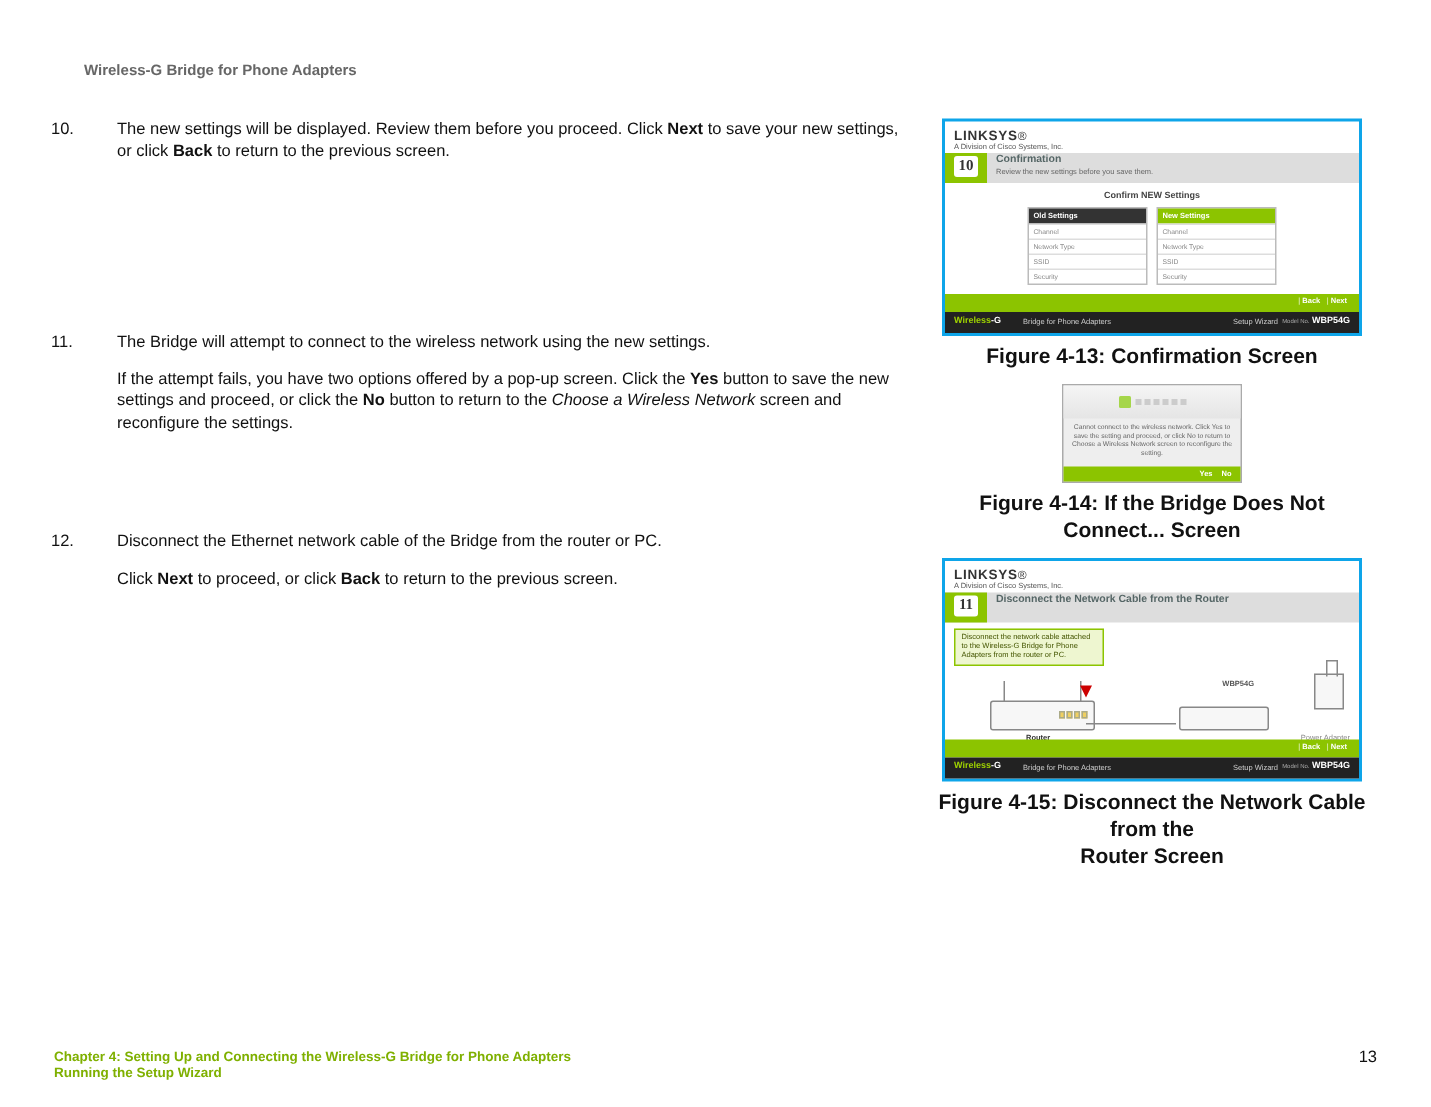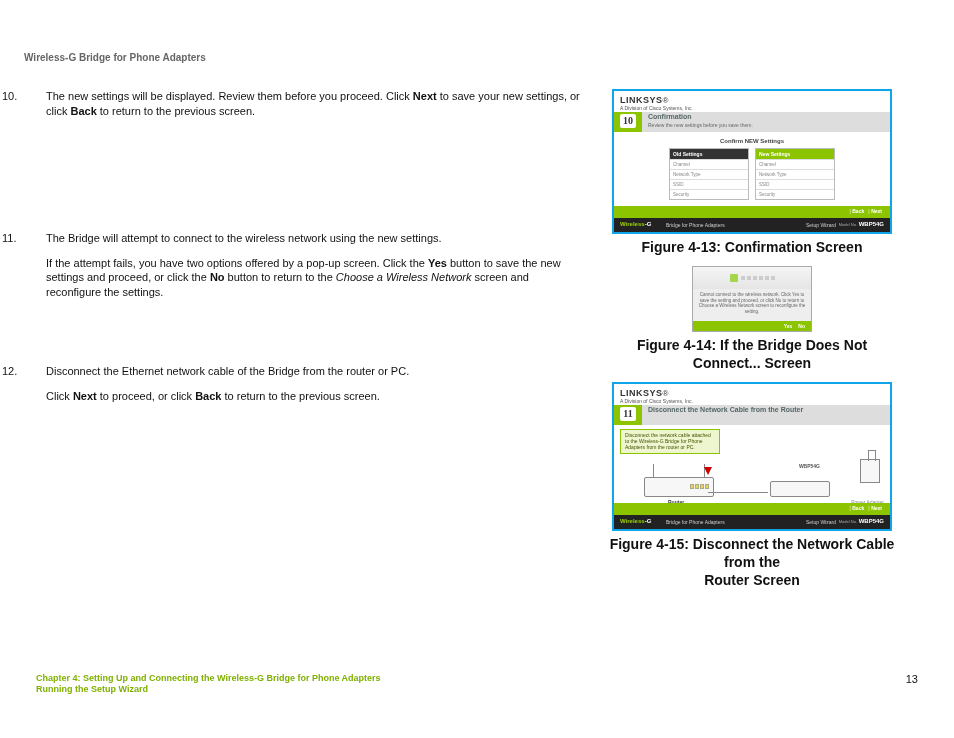--- a/index.html
+++ b/index.html
@@ -7,22 +7,21 @@
     width: 954px;
     height: 738px;
     background: #fff;
     font-family: Arial, Helvetica, sans-serif;
     position: relative;
     overflow: hidden;
   }
   .page {
     position: absolute;
     inset: 0;
-    padding: 42px 36px 36px 24px;
-    margin-top: 10px;
+    padding: 42px 36px 36px 56px;
   }
   .header {
     font-size: 10px;
     font-weight: bold;
     color: #666;
     margin-bottom: 26px;
   }
   .content { display: flex; gap: 18px; }
   .left { flex: 1; max-width: 560px; }
   .right { width: 300px; padding-top: 0; }
@@ -30,21 +29,21 @@
   .step-num { display: inline-block; width: 22px; }
   .step .body { margin-left: 22px; }
   .step p { margin-bottom: 10px; }
   .step .first-line { text-indent: -22px; margin-left: 22px; }
   b { font-weight: bold; }
   i { font-style: italic; }
   .gap-1 { height: 100px; }
   .gap-2 { height: 52px; }
   .footer {
     position: absolute;
-    bottom: 42px;
+    bottom: 16px;
     left: 36px;
     right: 36px;
   }
   .footer-left {
     font-size: 9px;
     font-weight: bold;
     color: #7fb000;
     line-height: 1.3;
   }
   .page-num {

